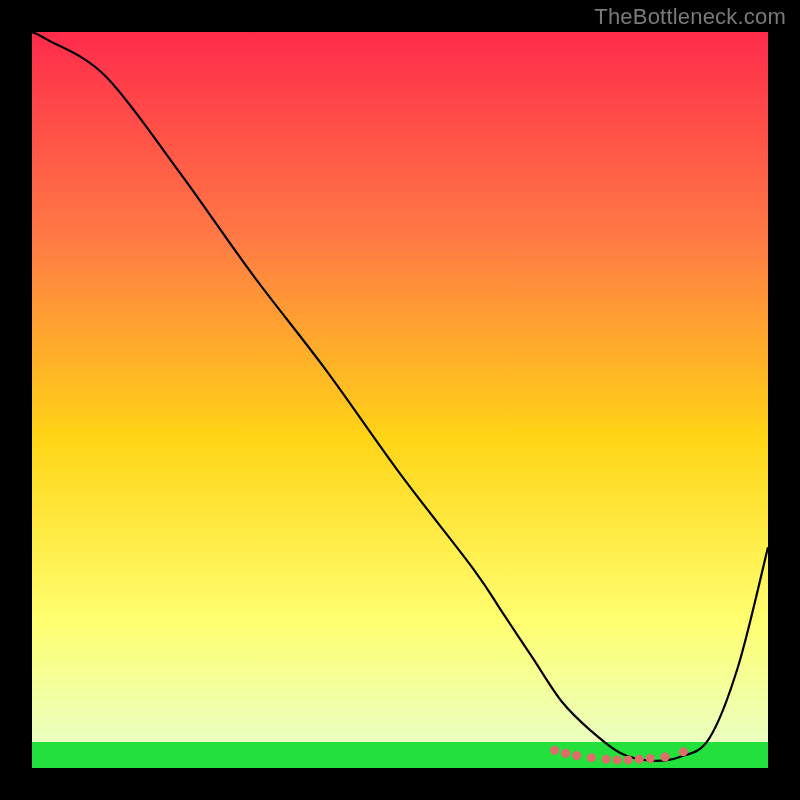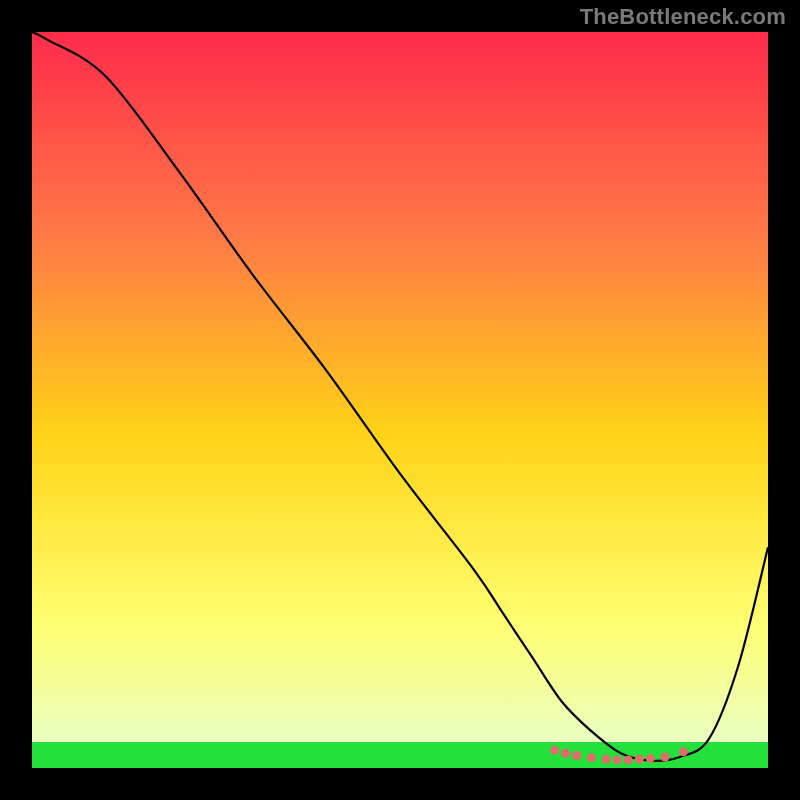--- a/index.html
+++ b/index.html
@@ -16,21 +16,21 @@
     height: 800px;
     background: #000;
     position: relative;
   }
   .attribution {
     position: absolute;
     top: 4px;
     right: 14px;
     color: #7a7a7a;
     font-size: 22px;
-    font-weight: 700;
+    font-weight: 400;
     letter-spacing: 0.2px;
   }
   .plot-area {
     position: absolute;
     left: 32px;
     top: 32px;
     width: 736px;
     height: 736px;
     overflow: hidden;
   }

